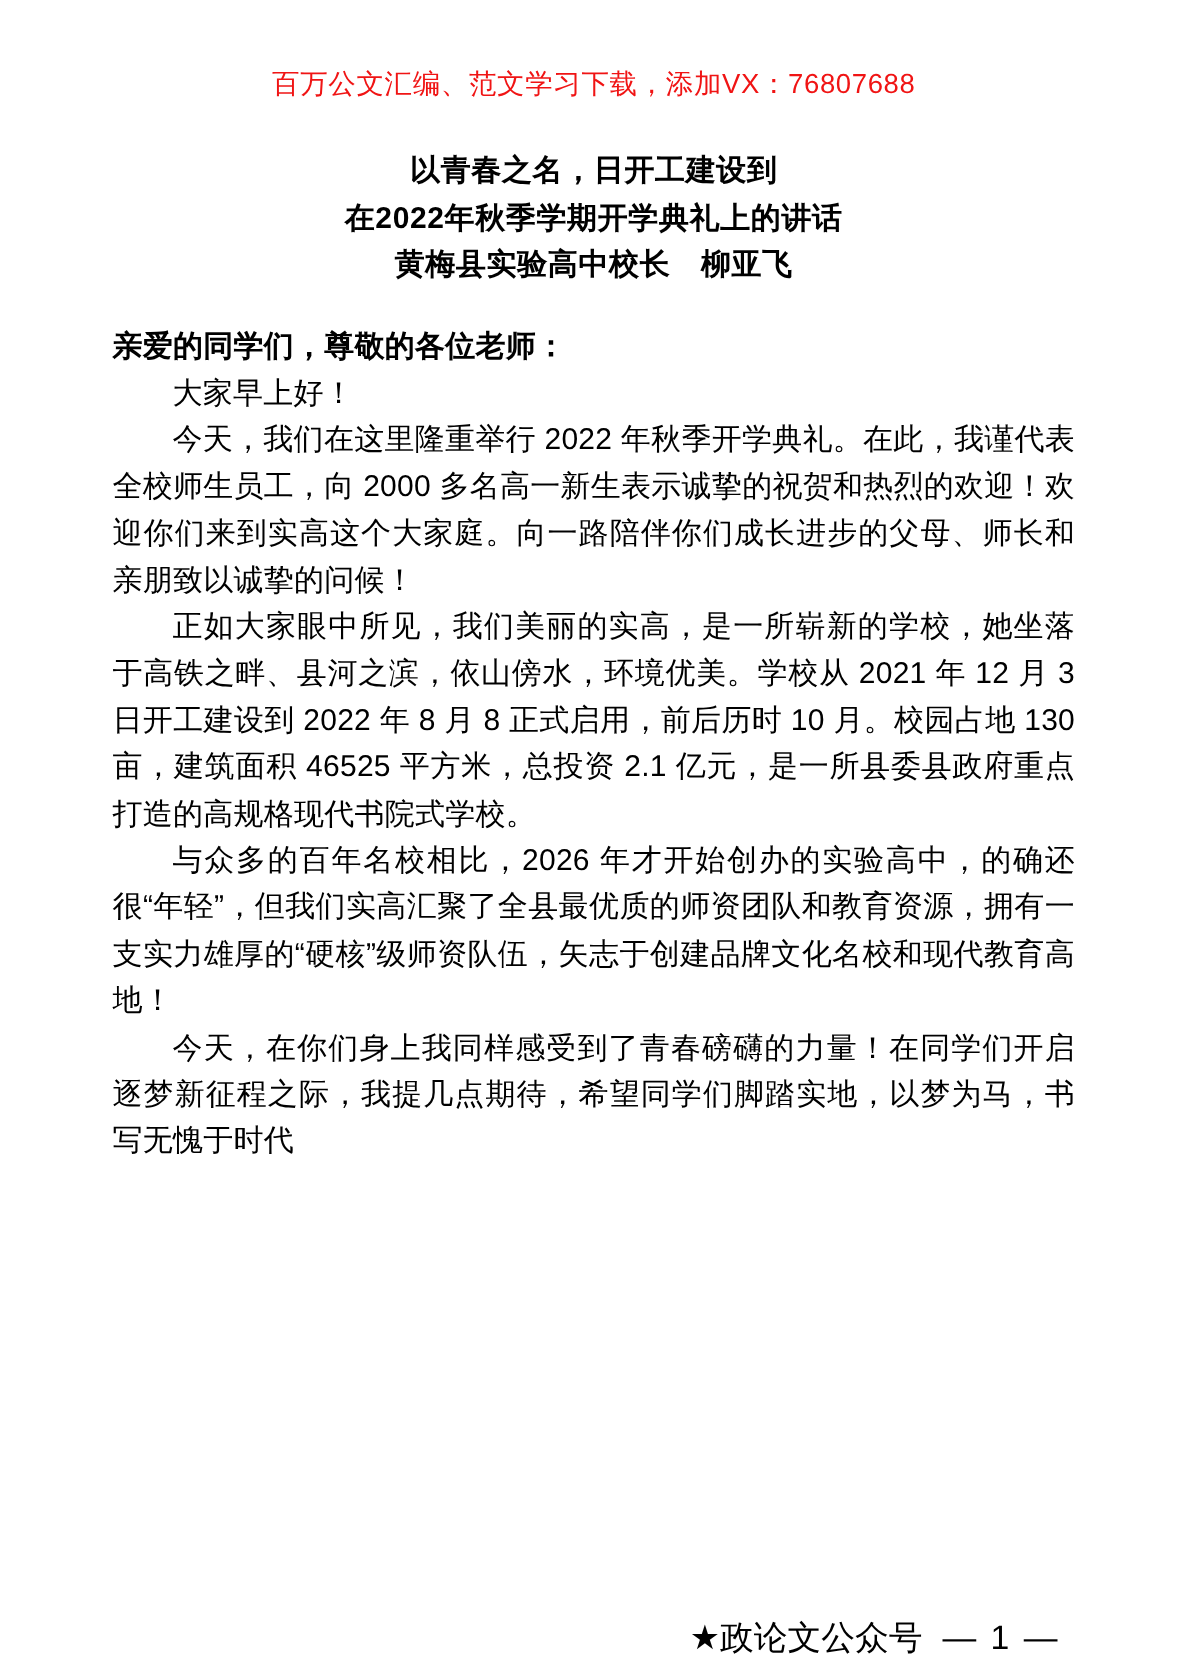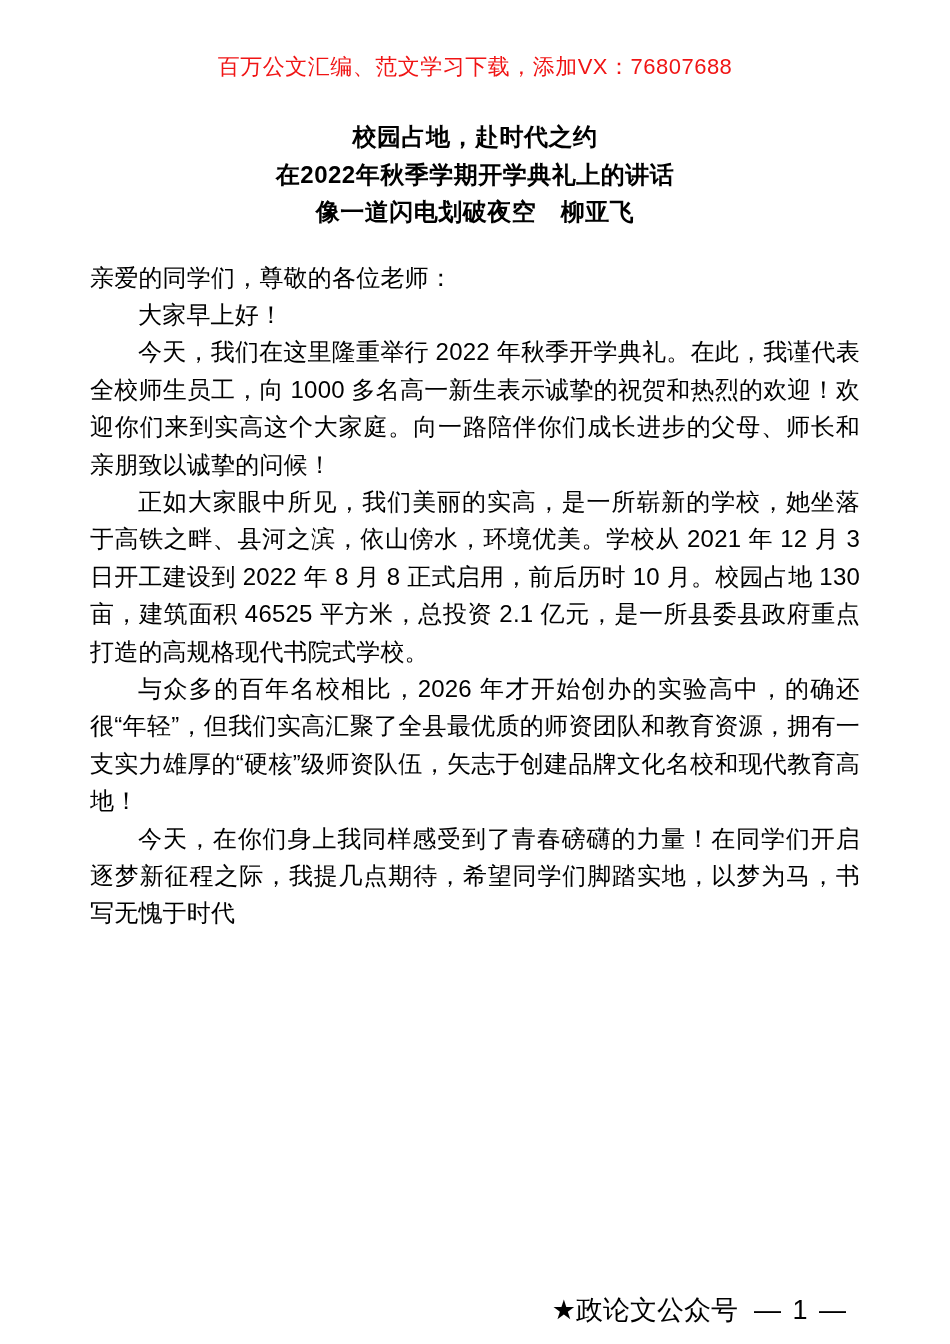--- a/index.html
+++ b/index.html
@@ -49,20 +49,21 @@
     text-align: justify;
     letter-spacing: 0.2px;
   }
   .body-text p {
     margin: 0;
     padding: 0;
     text-indent: 2em;
   }
   .body-text p.flush {
     text-indent: 0;
+    font-weight: bold;
   }
   .footer {
     position: absolute;
     right: 102px;
     bottom: 38px;
     font-size: 27px;
     line-height: 24px;
     display: flex;
     align-items: baseline;
     gap: 16px;
@@ -73,29 +74,29 @@
   }
 </style>
 </head>
 <body>
 
 <div class="page">
 
   <div class="notice">百万公文汇编、范文学习下载，添加VX：76807688</div>
 
   <div class="title-block">
-    <div class="title-line">校园占地，赴时代之约</div>
+    <div class="title-line">以青春之名，日开工建设到</div>
     <div class="title-line">在2022年秋季学期开学典礼上的讲话</div>
-    <div class="title-author">像一道闪电划破夜空　柳亚飞</div>
+    <div class="title-author">黄梅县实验高中校长　柳亚飞</div>
   </div>
 
   <div class="body-text">
     <p class="flush">亲爱的同学们，尊敬的各位老师：</p>
     <p>大家早上好！</p>
-    <p>今天，我们在这里隆重举行 2022 年秋季开学典礼。在此，我谨代表全校师生员工，向 1000 多名高一新生表示诚挚的祝贺和热烈的欢迎！欢迎你们来到实高这个大家庭。向一路陪伴你们成长进步的父母、师长和亲朋致以诚挚的问候！</p>
+    <p>今天，我们在这里隆重举行 2022 年秋季开学典礼。在此，我谨代表全校师生员工，向 2000 多名高一新生表示诚挚的祝贺和热烈的欢迎！欢迎你们来到实高这个大家庭。向一路陪伴你们成长进步的父母、师长和亲朋致以诚挚的问候！</p>
     <p>正如大家眼中所见，我们美丽的实高，是一所崭新的学校，她坐落于高铁之畔、县河之滨，依山傍水，环境优美。学校从 2021 年 12 月 3 日开工建设到 2022 年 8 月 8 正式启用，前后历时 10 月。校园占地 130 亩，建筑面积 46525 平方米，总投资 2.1 亿元，是一所县委县政府重点打造的高规格现代书院式学校。</p>
     <p>与众多的百年名校相比，2026 年才开始创办的实验高中，的确还很“年轻”，但我们实高汇聚了全县最优质的师资团队和教育资源，拥有一支实力雄厚的“硬核”级师资队伍，矢志于创建品牌文化名校和现代教育高地！</p>
     <p>今天，在你们身上我同样感受到了青春磅礴的力量！在同学们开启逐梦新征程之际，我提几点期待，希望同学们脚踏实地，以梦为马，书写无愧于时代</p>
   </div>
 
   <div class="footer">
     <span>★政论文公众号</span>
     <span class="page-num">—  1  —</span>
   </div>
 

